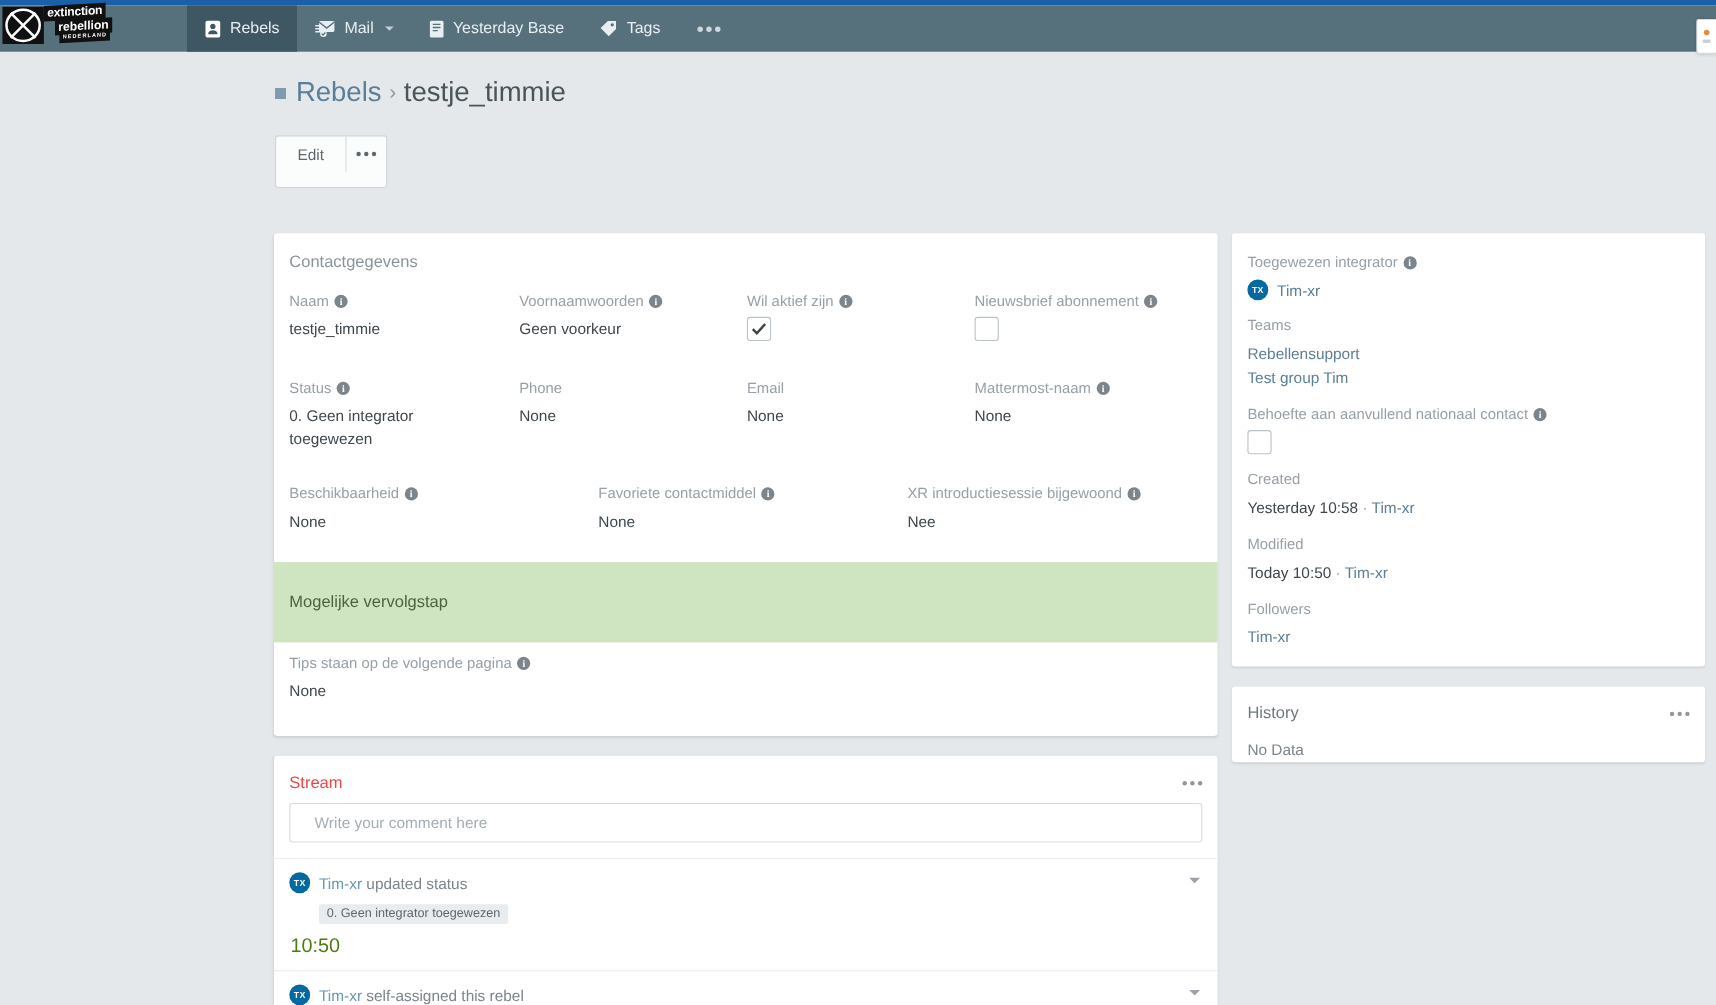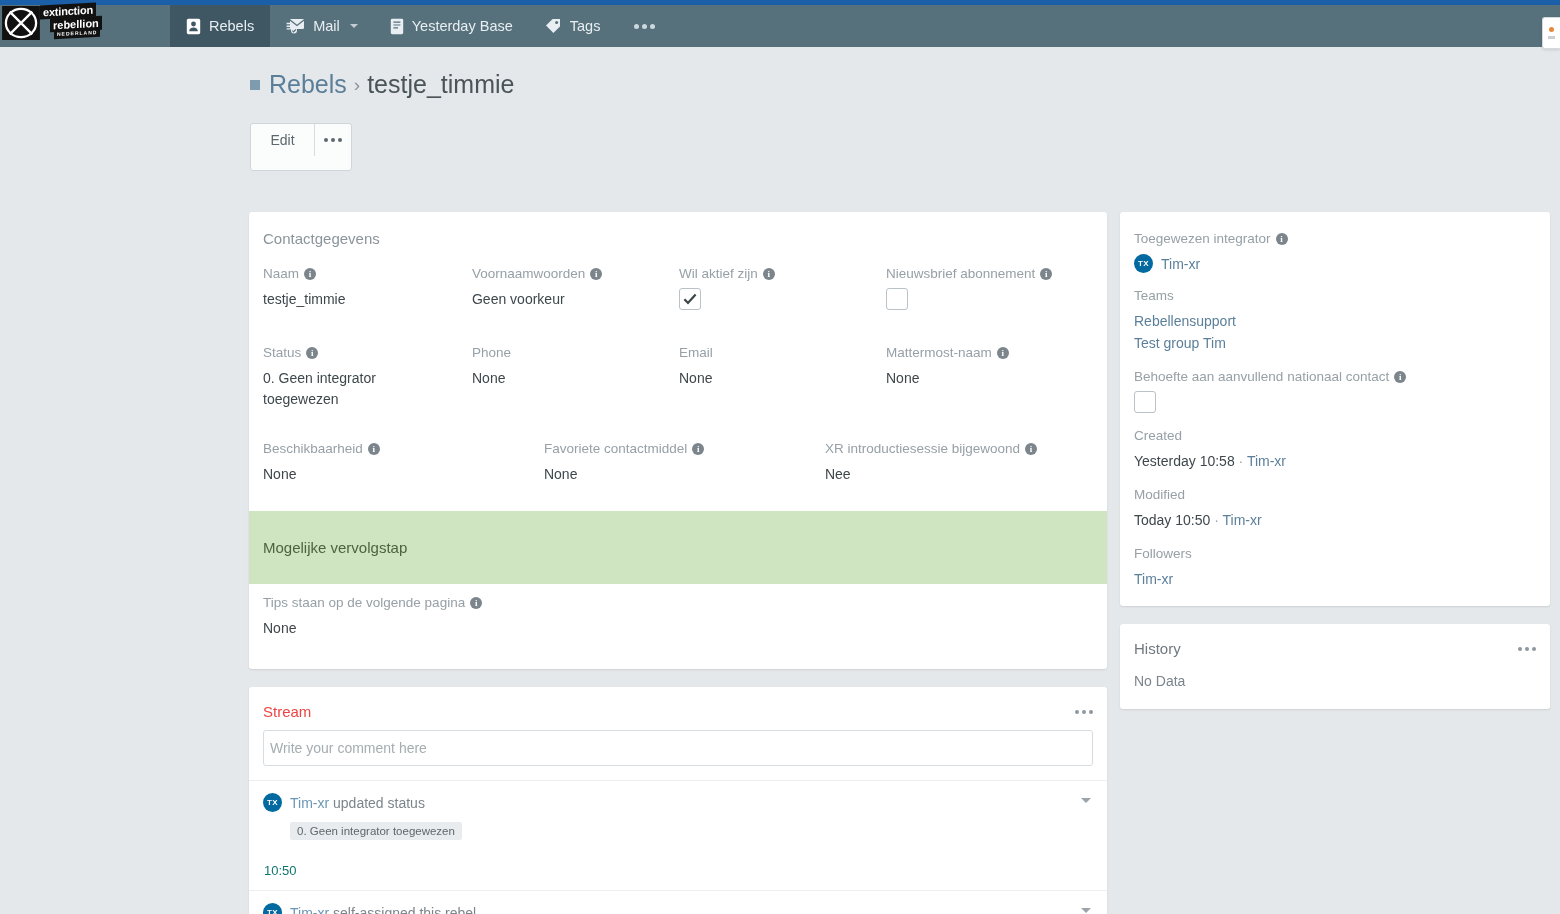--- a/index.html
+++ b/index.html
@@ -186,21 +186,21 @@
     display:flex;align-items:center;justify-content:space-between;
     padding:16px 14px 10px 14px;
   }
   .stream-title{font-size:15px;color:#ef4444;}
   .dots3{display:flex;gap:3px;cursor:pointer;}
   .dots3 i{width:4px;height:4px;border-radius:50%;background:#8e989e;display:block;}
 
   .comment-box{
     margin:0 14px 14px 14px;
     height:36px; border:1px solid #d6dde1; border-radius:3px;
-    display:flex;align-items:center;padding:0 6px;
+    display:flex;align-items:center;padding:0 22px;
     font-size:14px; color:#a4adb2; background:#fff; cursor:text;
   }
 
   .st-item{ padding:12px 14px 12px 14px; border-top:1px solid #ebeff1; position:relative;}
   .st-line{display:flex;align-items:center;gap:8px;}
   .avatar{
     width:19px;height:19px;border-radius:50%;
     background:#0369a1; color:#fff;
     font-size:8px; font-weight:bold;
     display:flex;align-items:center;justify-content:center;
@@ -211,37 +211,37 @@
   .st-caret{
     position:absolute; right:16px; top:17px;
     width:0;height:0;border-left:5px solid transparent;border-right:5px solid transparent;
     border-top:5px solid #9aa4aa; cursor:pointer;
   }
   .st-badge{
     display:inline-block; margin:10px 0 0 27px;
     font-size:11.5px; padding:3px 7px; border-radius:2px;
   }
   .badge-gray{background:#e8ecee;color:#5d686e;}
-  .st-time{font-size:13px;color:#0f766e;margin-top:23px;margin-left:1px;}
+  .st-time{font-size:18px;color:#4d7c0f;margin-top:9px;margin-left:1px;}
 
   
   .side-fields{padding:4px 14px 16px 14px;}
   .sf-block{margin-top:14px;}
   .sf-label{font-size:13.5px;color:#96a0a6;display:flex;align-items:flex-start;gap:5px;line-height:18px;}
   .sf-val{font-size:14px;color:#3e474c;margin-top:5px;line-height:22px;}
   .sf-link{color:#5b7f99;cursor:pointer;}
   .sf-user{display:flex;align-items:center;gap:8px;margin-top:6px;}
   .sf-sep{color:#9aa4aa;}
 
   .hist-head{
     display:flex;align-items:center;justify-content:space-between;
     padding:16px 14px 6px 14px;
   }
   .hist-title{font-size:15px;color:#6f797f;}
-  .hist-body{font-size:14px;color:#7b858b;padding:10px 14px 20px 14px;}
+  .hist-body{font-size:14px;color:#7b858b;padding:10px 14px 4px 14px;}
 </style>
 </head>
 <body>
 
 <div class="top-strip"></div>
 
 <div class="navbar">
 
   <div class="logo-wrap">
     <div class="logo-box">

